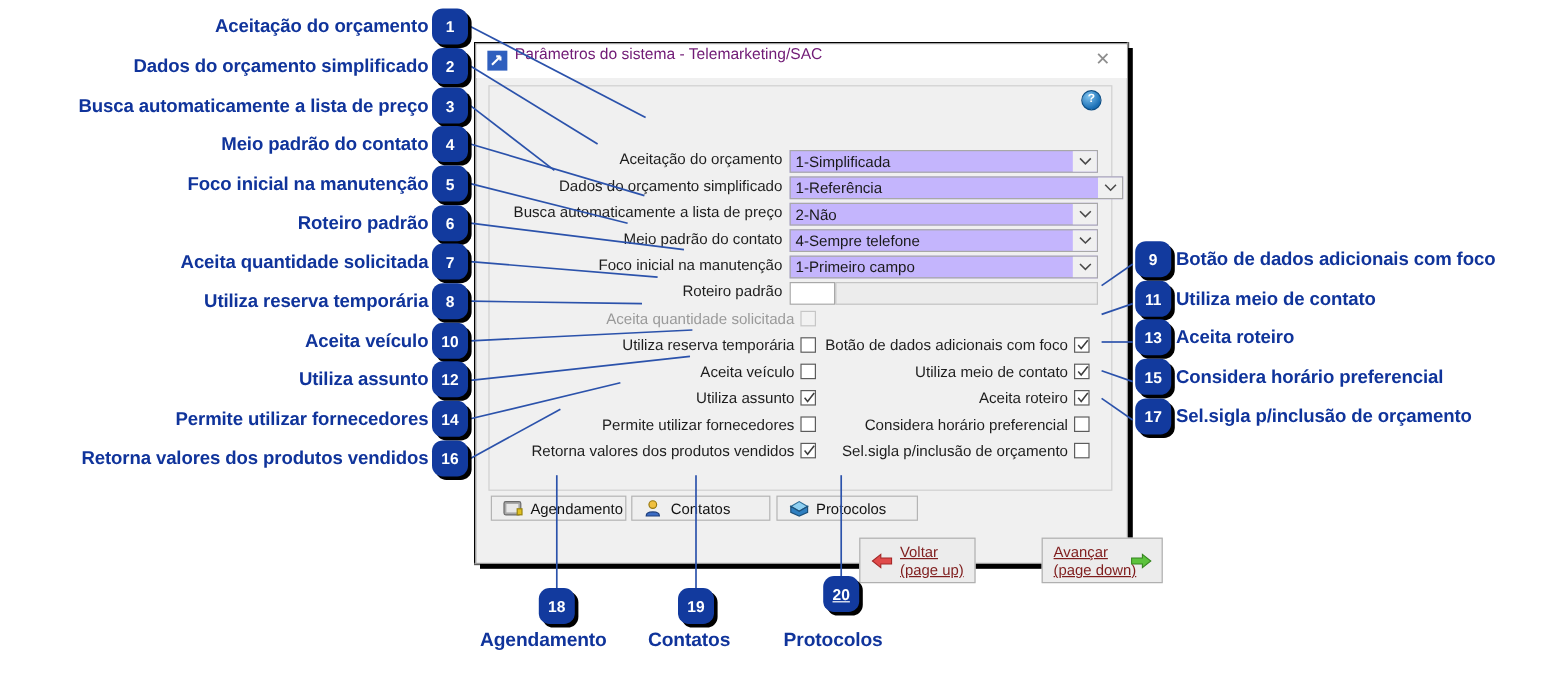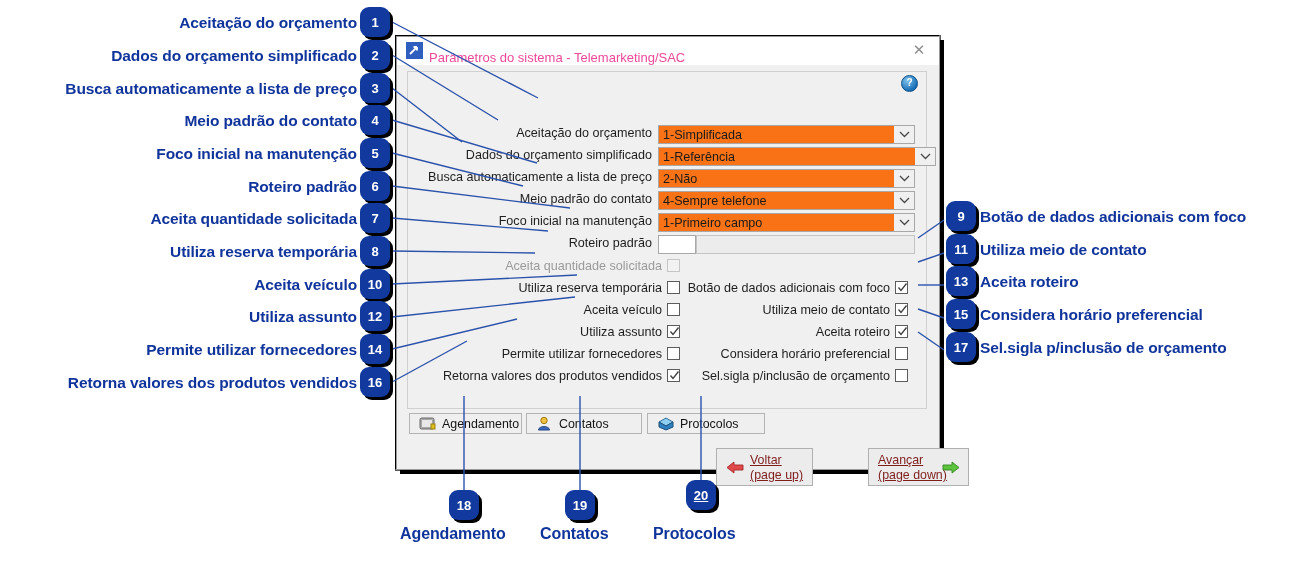--- a/index.html
+++ b/index.html
@@ -19,38 +19,38 @@
          box-shadow:3px 3px 0 #000000;z-index:60;}
 
   
   #win{position:absolute;left:396px;top:36px;width:542px;height:432px;
        background:#f0f0f0;border:1px solid #9a9a9a;
        box-shadow:4px 4px 0 #000000, -1px -1px 0 #000, 0 0 0 1px #5a5a5a;
        z-index:10;}
   #titlebar{height:27px;background:#ffffff;position:relative;
             border-bottom:1px solid #ffffff;}
   .title-icon{position:absolute;left:9px;top:5px;width:17px;height:17px;}
-  .title-text{position:absolute;left:32px;top:13px;font-size:13px;color:#ec4899;
+  .title-text{position:absolute;left:32px;top:0;font-size:13px;color:#701a75;
               white-space:nowrap;}
   .title-close{position:absolute;right:10px;top:4px;width:20px;height:18px;
                color:#8e8e8e;font-size:15px;line-height:18px;text-align:center;}
 
   #group{position:absolute;left:10px;top:34px;width:518px;height:336px;
          border:1px solid #d0d0d0;background:#f0f0f0;}
 
   .helpicon{position:absolute;right:8px;top:3px;width:15px;height:15px;border-radius:50%;
             background:radial-gradient(circle at 35% 30%,#7fc3ef,#1a6fb5 70%);
             border:1px solid #0d4f86;color:#fff;font-size:10px;font-weight:bold;
             line-height:13px;text-align:center;}
 
   
   .row{position:absolute;height:19px;}
   .row .lbl{position:absolute;right:0;top:1px;font-size:12.6px;color:#1d1d1d;
             white-space:nowrap;text-align:right;}
-  .combo{position:absolute;left:0;top:0;height:19px;background:#f97316;
+  .combo{position:absolute;left:0;top:0;height:19px;background:#c4b5fd;
          border:1px solid #a8a8a8;box-sizing:border-box;}
   .combo .val{position:absolute;left:4px;top:2px;font-size:12.6px;color:#1a1a1a;white-space:nowrap;}
   .combo .arrow{position:absolute;right:0;top:0;width:20px;height:17px;
                 background:#f0f0f0;display:flex;align-items:center;justify-content:center;}
   .combo .arrow svg{display:block;}
 
   .rot-small{position:absolute;height:19px;width:38px;background:#ffffff;
              border:1px solid #a8a8a8;box-sizing:border-box;}
   .rot-big{position:absolute;height:19px;background:#ececec;
            border:1px solid #c4c4c4;box-sizing:border-box;}

